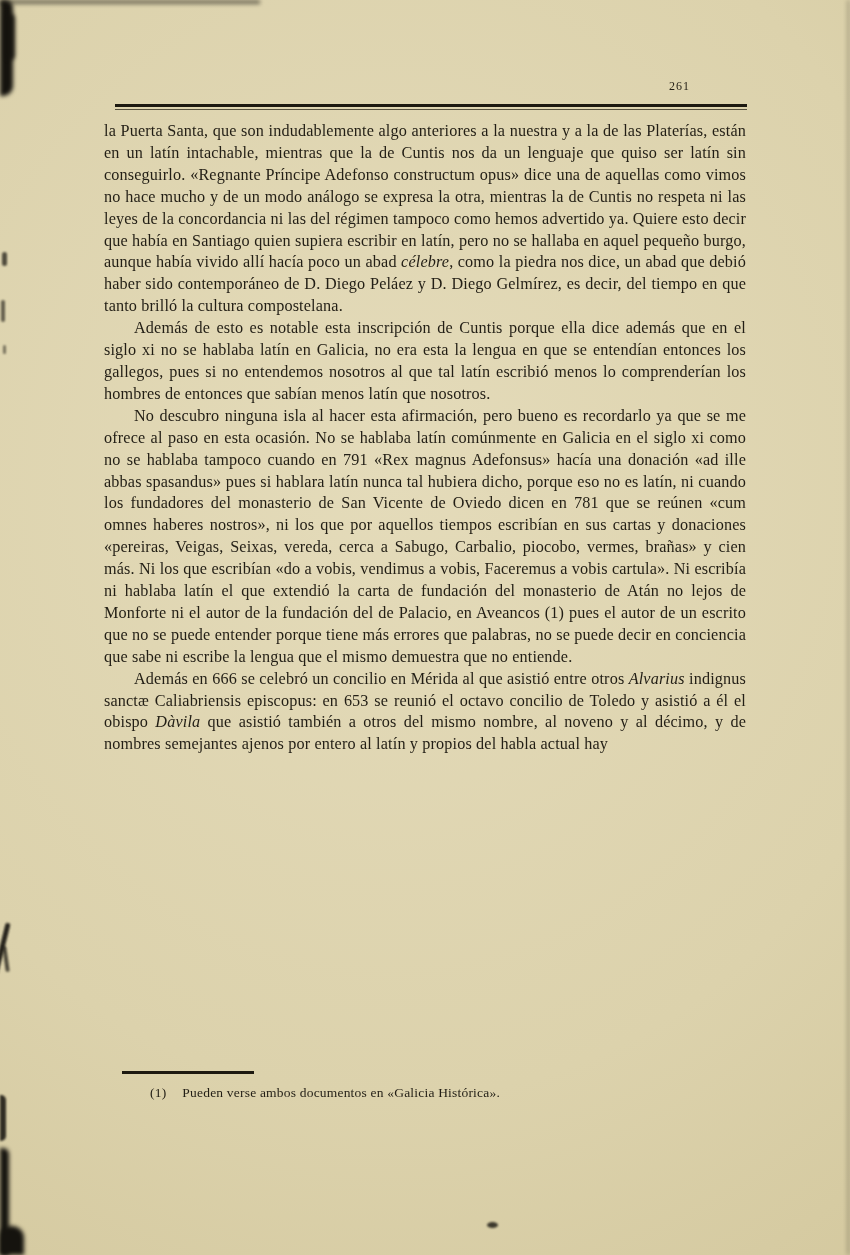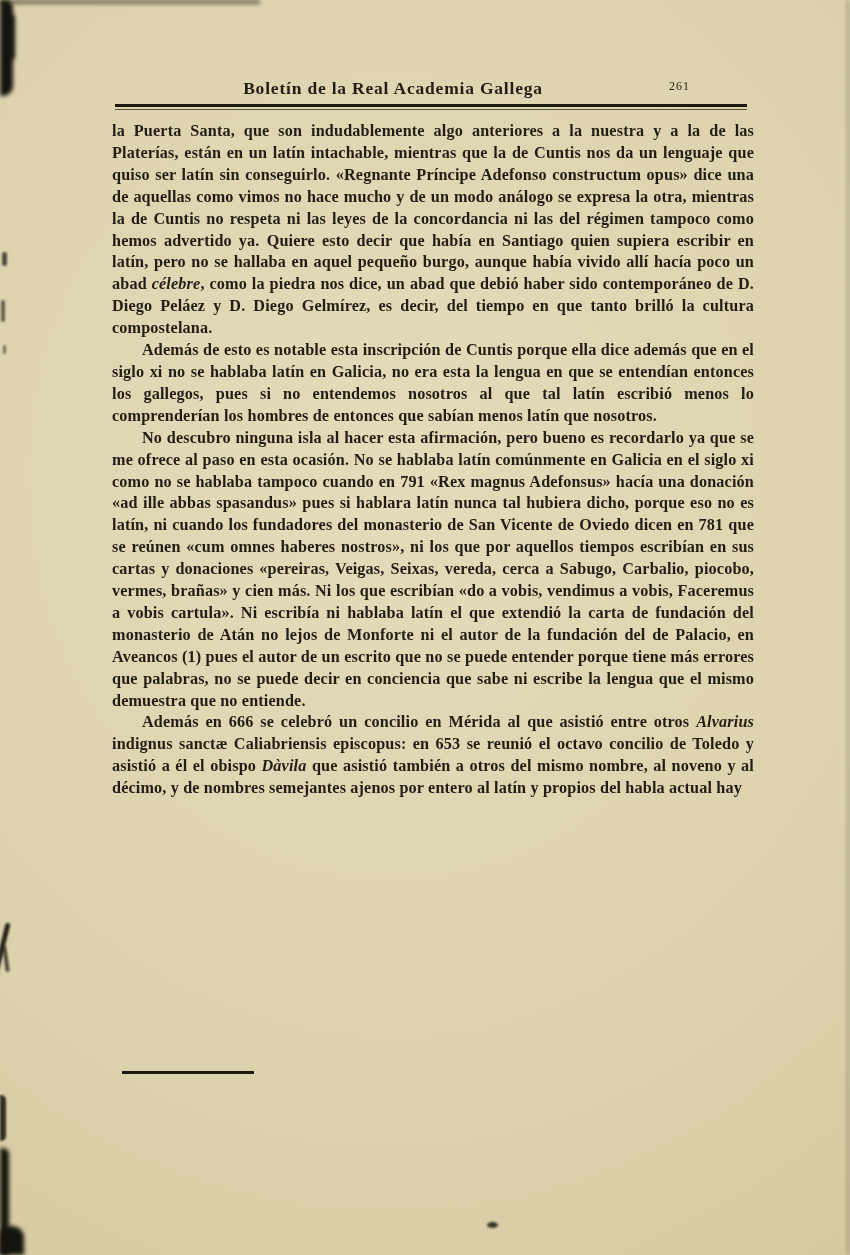--- a/index.html
+++ b/index.html
@@ -30,25 +30,24 @@
     position:absolute;right:58px;top:1px;
     font-size:12px;letter-spacing:1px;
   }
   .header-rule{
     position:absolute;top:104px;left:115px;width:632px;
   }
   .header-rule .thick{height:3px;background:#1d1910;}
   .header-rule .thin{height:1px;background:#2a251a;margin-top:2px;opacity:.75;}
   
   .body-text{
-    position:absolute;top:121px;left:112px;width:642px;
+    position:absolute;top:121px;left:104px;width:642px;
     font-size:16.2px;line-height:21.9px;
     text-align:justify;
     letter-spacing:0.15px;
-    font-weight:bold;
   }
   .body-text p{margin:0;}
   .body-text p.indent{text-indent:30px;}
   .it{font-style:italic;}
   
   .footnote-rule{
     position:absolute;top:1071px;left:122px;width:132px;height:3px;
     background:#1d1910;
   }
   .footnote{
@@ -73,36 +72,38 @@
   .a-bottomblob{left:0;top:1226px;width:24px;height:29px;border-radius:10px 12px 0 0;}
   .a-dot{left:487px;top:1222px;width:11px;height:6px;border-radius:50%;opacity:.8;}
   .a-edge-right{right:0;top:0;width:3px;height:1255px;opacity:.25;}
 </style>
 </head>
 <body>
 
 <div class="page">
 
   <div class="header">
-    <div class="header-title">Boletín de la Real Academia Gallega</div>
     <div class="header-page-number">261</div>
   </div>
   <div class="header-rule">
     <div class="thick"></div>
     <div class="thin"></div>
   </div>
 
   <div class="body-text">
       <p><span>la Puerta Santa, que son indudablemente algo anteriores a la nuestra y a la de las Platerías, están en un latín intachable, mientras que la de Cuntis nos da un lenguaje que quiso ser latín sin conseguirlo. «Regnante Príncipe Adefonso constructum opus» dice una de aquellas como vimos no hace mucho y de un modo análogo se expresa la otra, mientras la de Cuntis no respeta ni las leyes de la concordancia ni las del régimen tampoco como hemos advertido ya. Quiere esto decir que había en Santiago quien supiera escribir en latín, pero no se hallaba en aquel pequeño burgo, aunque había vivido allí hacía poco un abad </span><span class="it">célebre</span><span>, como la piedra nos dice, un abad que debió haber sido contemporáneo de D. Diego Peláez y D. Diego Gelmírez, es decir, del tiempo en que tanto brilló la cultura compostelana.</span></p>
       <p class="indent"><span>Además de esto es notable esta inscripción de Cuntis porque ella dice además que en el siglo xi no se hablaba latín en Galicia, no era esta la lengua en que se entendían entonces los gallegos, pues si no entendemos nosotros al que tal latín escribió menos lo comprenderían los hombres de entonces que sabían menos latín que nosotros.</span></p>
       <p class="indent"><span>No descubro ninguna isla al hacer esta afirmación, pero bueno es recordarlo ya que se me ofrece al paso en esta ocasión. No se hablaba latín comúnmente en Galicia en el siglo xi como no se hablaba tampoco cuando en 791 «Rex magnus Adefonsus» hacía una donación «ad ille abbas spasandus» pues si hablara latín nunca tal hubiera dicho, porque eso no es latín, ni cuando los fundadores del monasterio de San Vicente de Oviedo dicen en 781 que se reúnen «cum omnes haberes nostros», ni los que por aquellos tiempos escribían en sus cartas y donaciones «pereiras, Veigas, Seixas, vereda, cerca a Sabugo, Carbalio, piocobo, vermes, brañas» y cien más. Ni los que escribían «do a vobis, vendimus a vobis, Faceremus a vobis cartula». Ni escribía ni hablaba latín el que extendió la carta de fundación del monasterio de Atán no lejos de Monforte ni el autor de la fundación del de Palacio, en Aveancos (1) pues el autor de un escrito que no se puede entender porque tiene más errores que palabras, no se puede decir en conciencia que sabe ni escribe la lengua que el mismo demuestra que no entiende.</span></p>
       <p class="indent"><span>Además en 666 se celebró un concilio en Mérida al que asistió entre otros </span><span class="it">Alvarius</span><span> indignus sanctæ Caliabriensis episcopus: en 653 se reunió el octavo concilio de Toledo y asistió a él el obispo </span><span class="it">Dàvila</span><span> que asistió también a otros del mismo nombre, al noveno y al décimo, y de nombres semejantes ajenos por entero al latín y propios del habla actual hay</span></p>
     </div>
 
   <div class="footnote-rule"></div>
+  <div class="footnote">
+    <span class="marker">(1)</span><span>Pueden verse ambos documentos en «Galicia Histórica».</span>
+  </div>
 
   <div class="artifact blur2 a-topleft"></div>
   <div class="artifact blur2 a-topleft2"></div>
   <div class="artifact blur2 a-topedge"></div>
   <div class="artifact blur1 a-speck1"></div>
   <div class="artifact blur1 a-speck2"></div>
   <div class="artifact blur1 a-speck3"></div>
   <div class="artifact blur1 a-hook"></div>
   <div class="artifact blur1 a-hook2"></div>
   <div class="artifact blur1 a-mid"></div>

